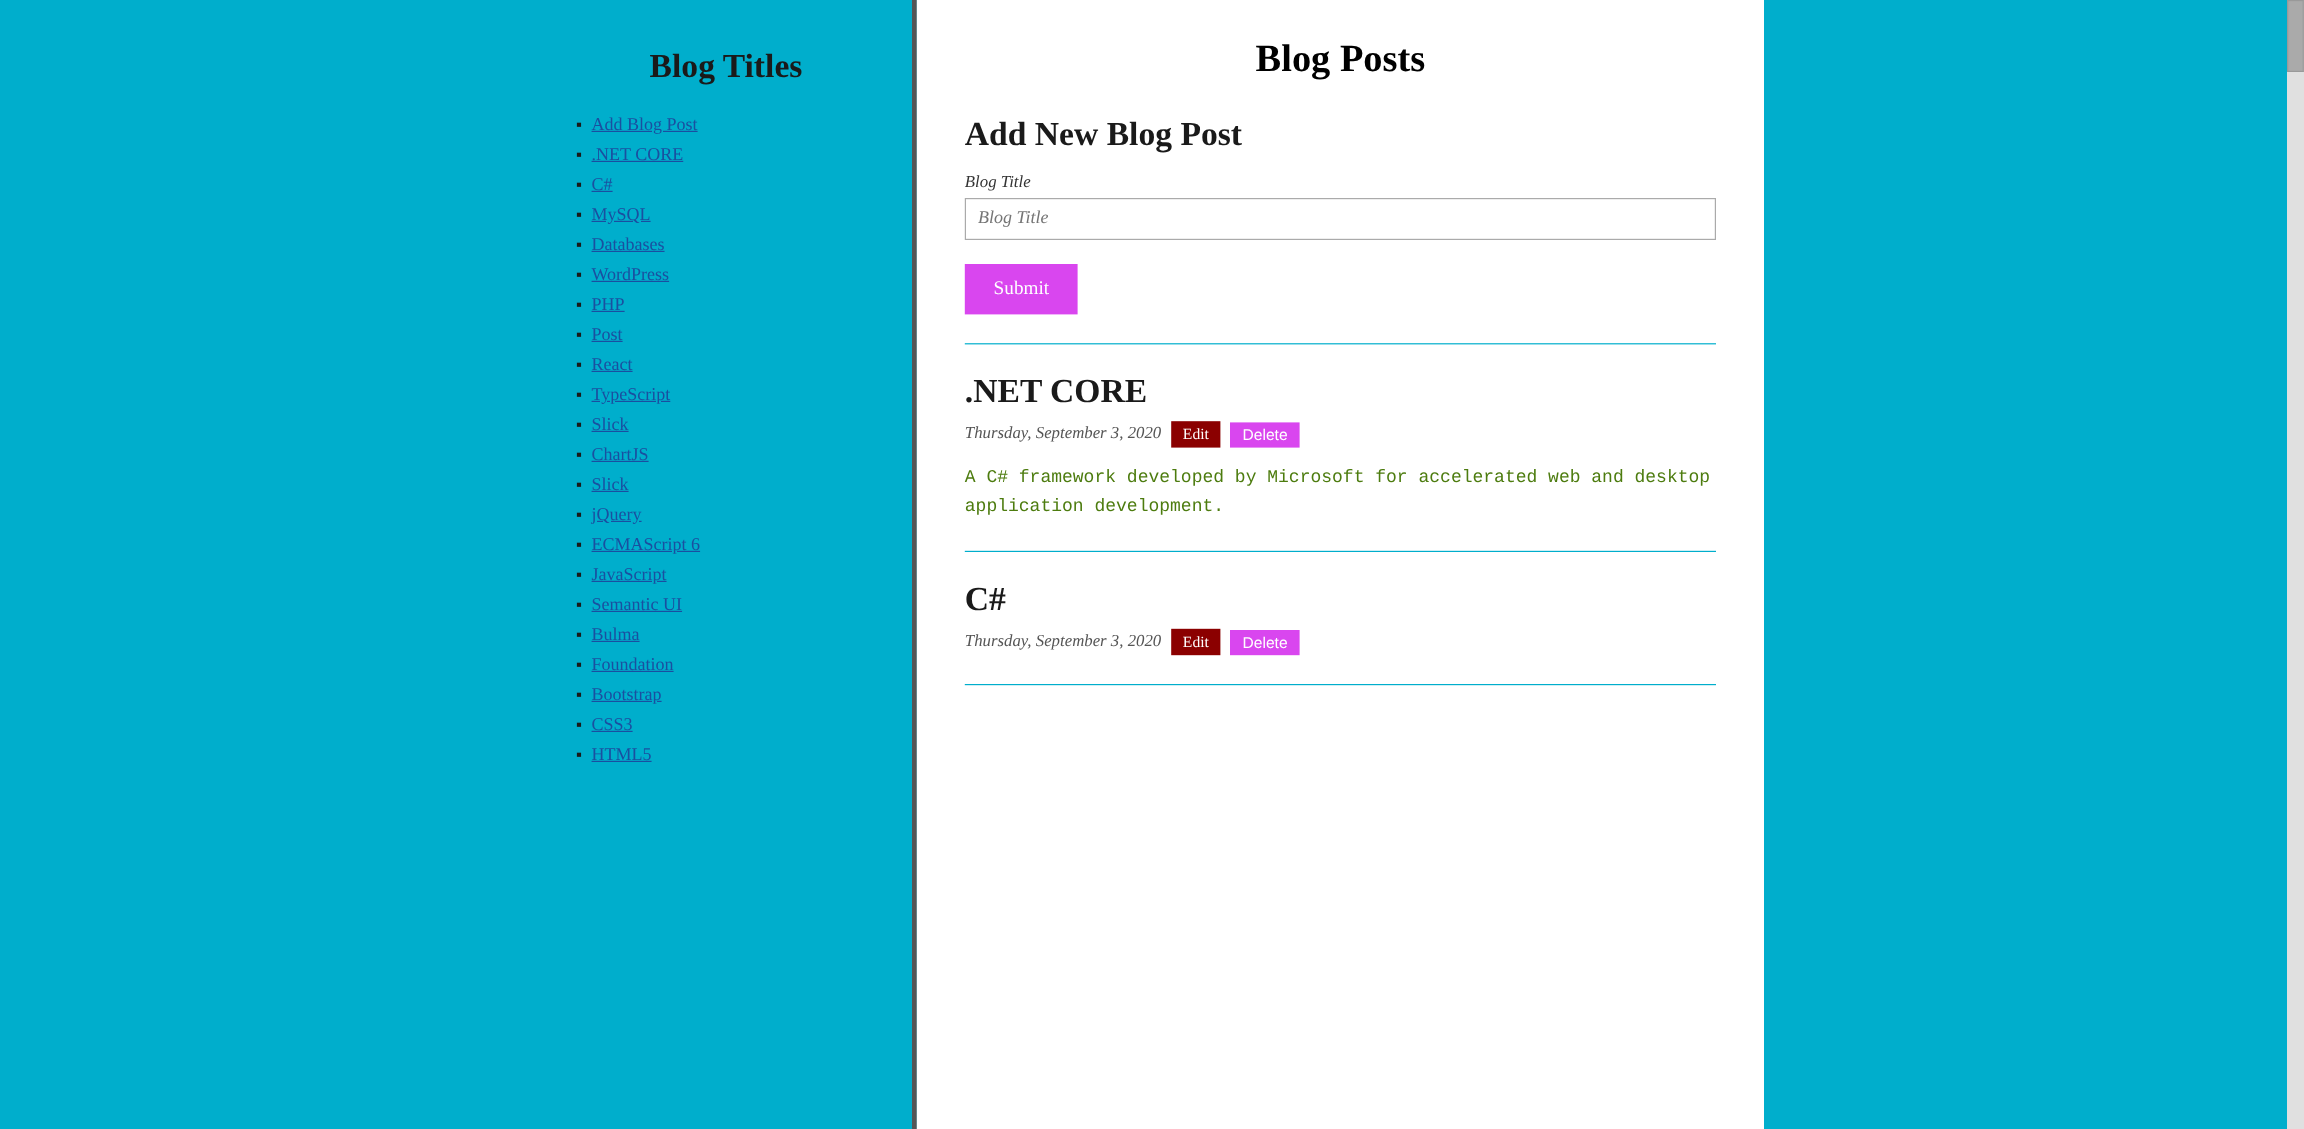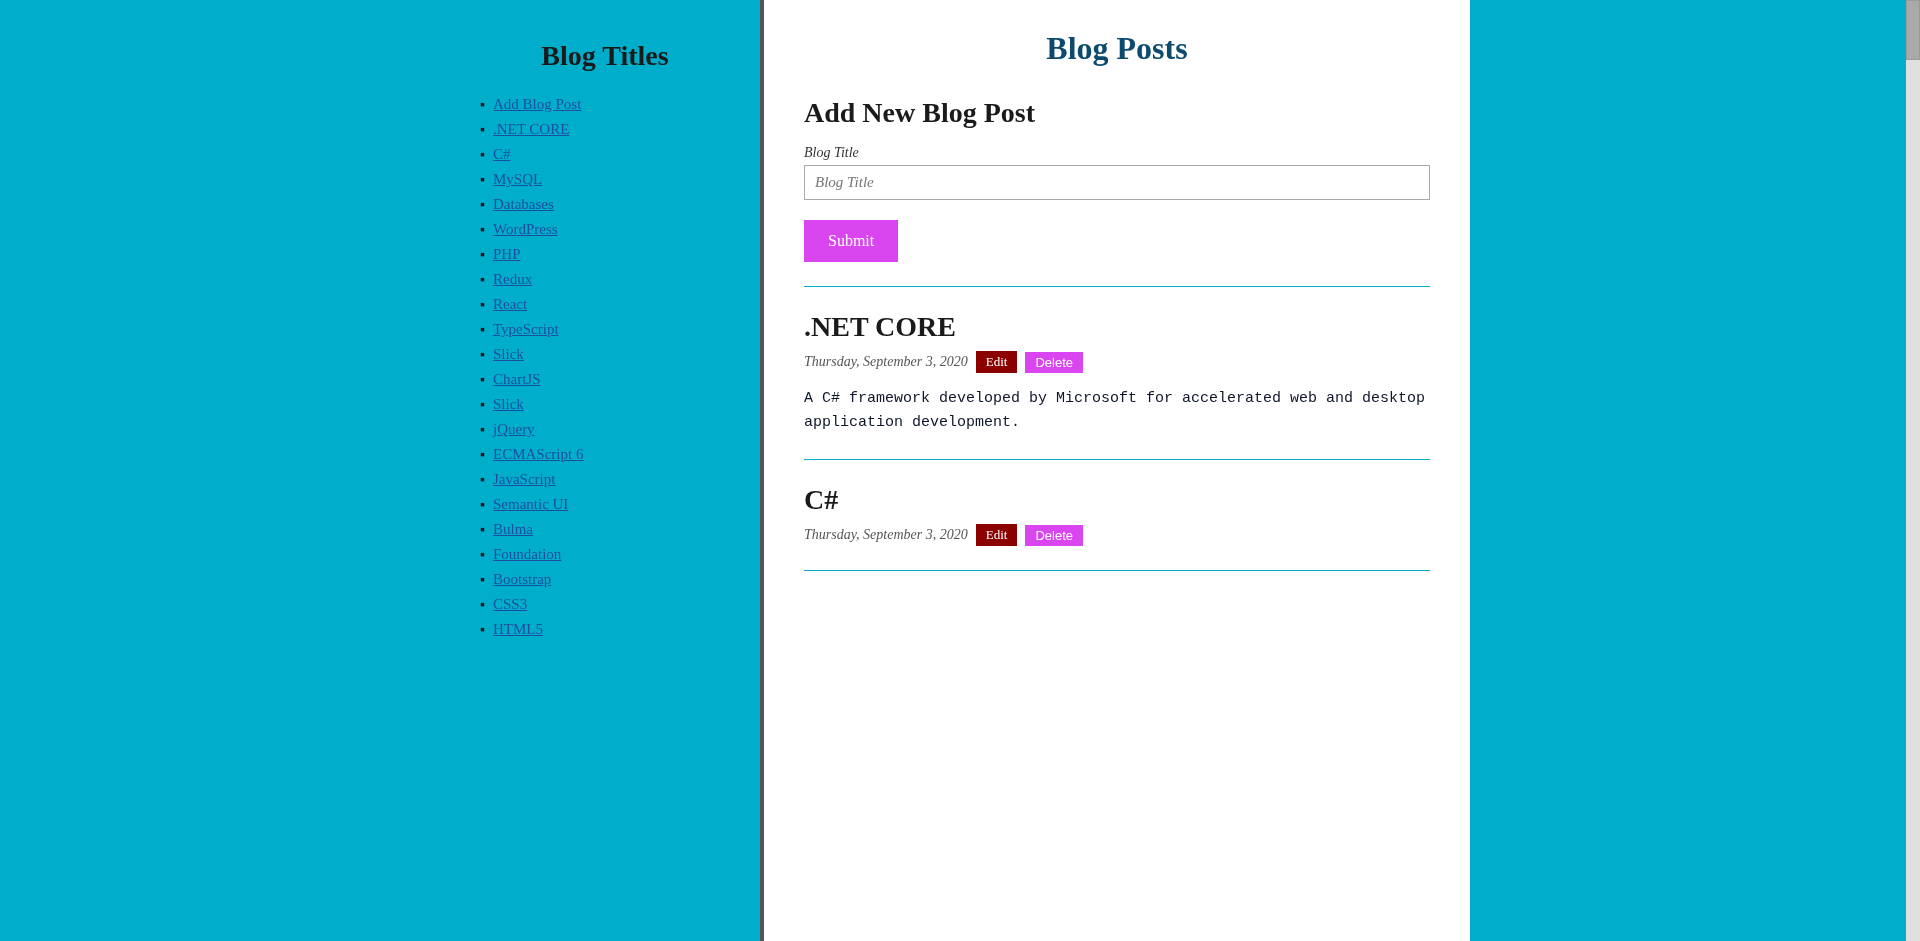--- a/index.html
+++ b/index.html
@@ -78,21 +78,21 @@
       flex: 1;
       background-color: #ffffff;
       padding: 30px 40px;
     }
 
     .main-content h1 {
       font-family: Georgia, serif;
       font-size: 32px;
       font-weight: bold;
       text-align: center;
-      color: #0c4a6e;
+      color: #000000;
       margin-bottom: 30px;
     }
 
     .add-post-section h2 {
       font-family: Georgia, serif;
       font-size: 28px;
       font-weight: bold;
       color: #1a1a1a;
       margin-bottom: 16px;
     }
@@ -193,21 +193,21 @@
       border: none;
       padding: 3px 10px;
       font-family: Liberation Sans, sans-serif;
       font-size: 13px;
       cursor: pointer;
     }
 
     .blog-post-content {
       font-family: 'Courier New', Courier, monospace;
       font-size: 15px;
-      color: #0f172a;
+      color: #4d7c0f;
       line-height: 1.6;
     }
 
     .scrollbar-area {
       position: fixed;
       right: 0;
       top: 0;
       width: 14px;
       height: 941px;
       background-color: #e0e0e0;
@@ -243,21 +243,21 @@
         <li>
           <a href="#">Databases</a>
         </li>
         <li>
           <a href="#">WordPress</a>
         </li>
         <li>
           <a href="#">PHP</a>
         </li>
         <li>
-          <a href="#">Redux</a>
+          <a href="#">Post</a>
         </li>
         <li>
           <a href="#">React</a>
         </li>
         <li>
           <a href="#">TypeScript</a>
         </li>
         <li>
           <a href="#">Slick</a>
         </li>

